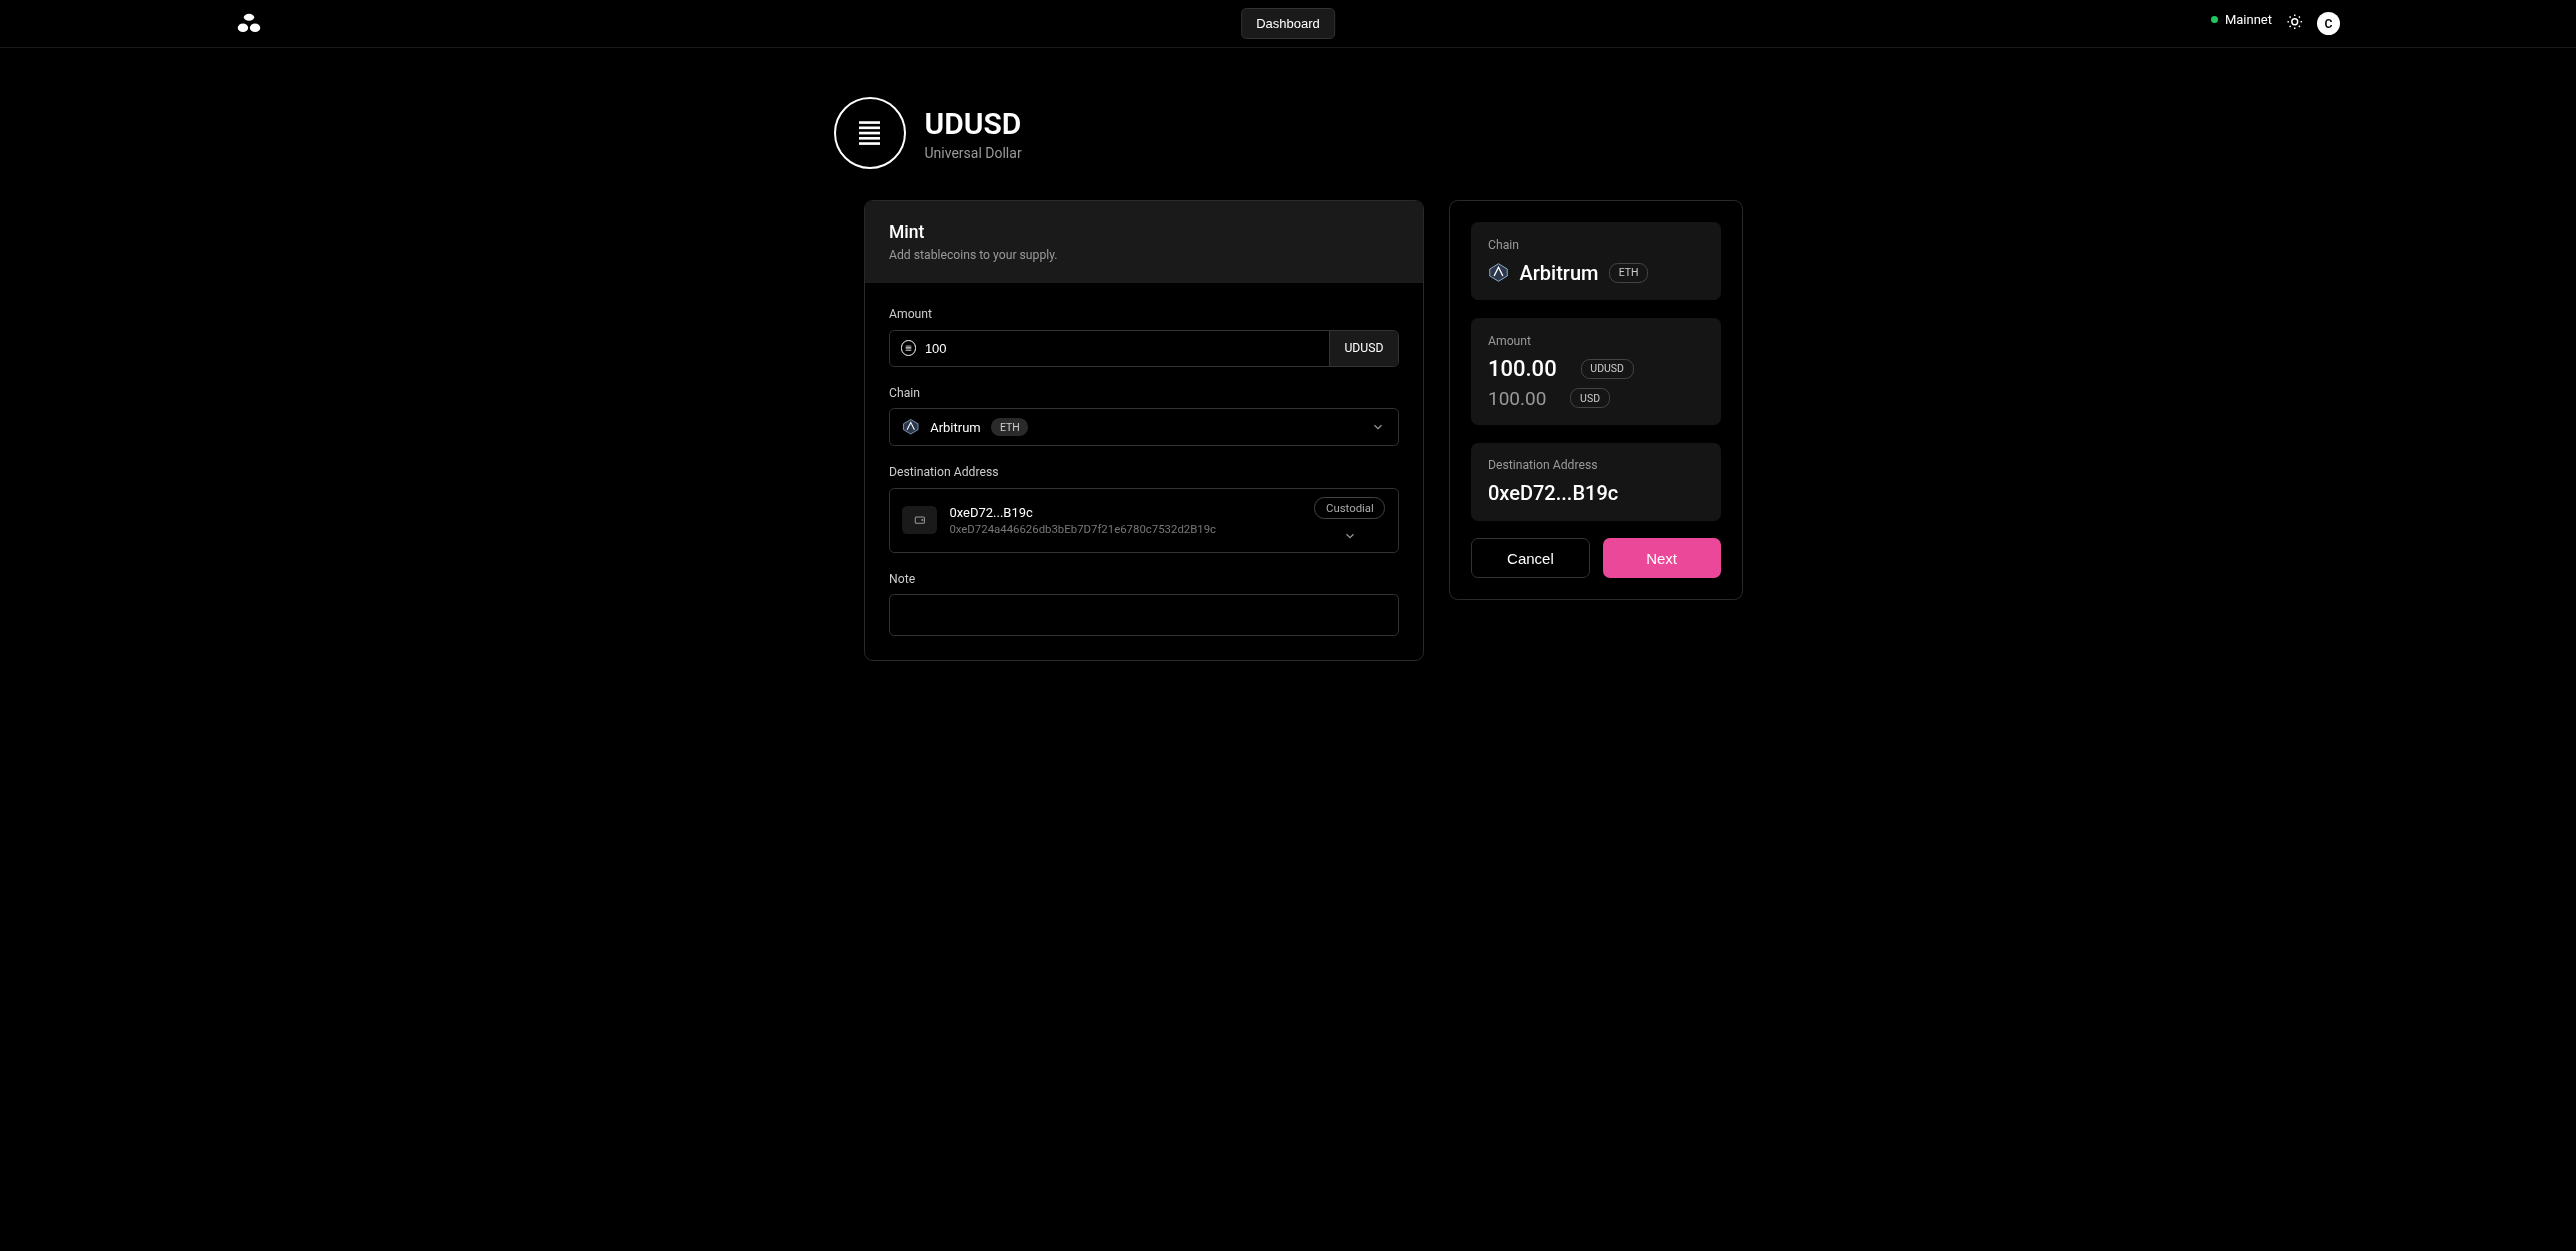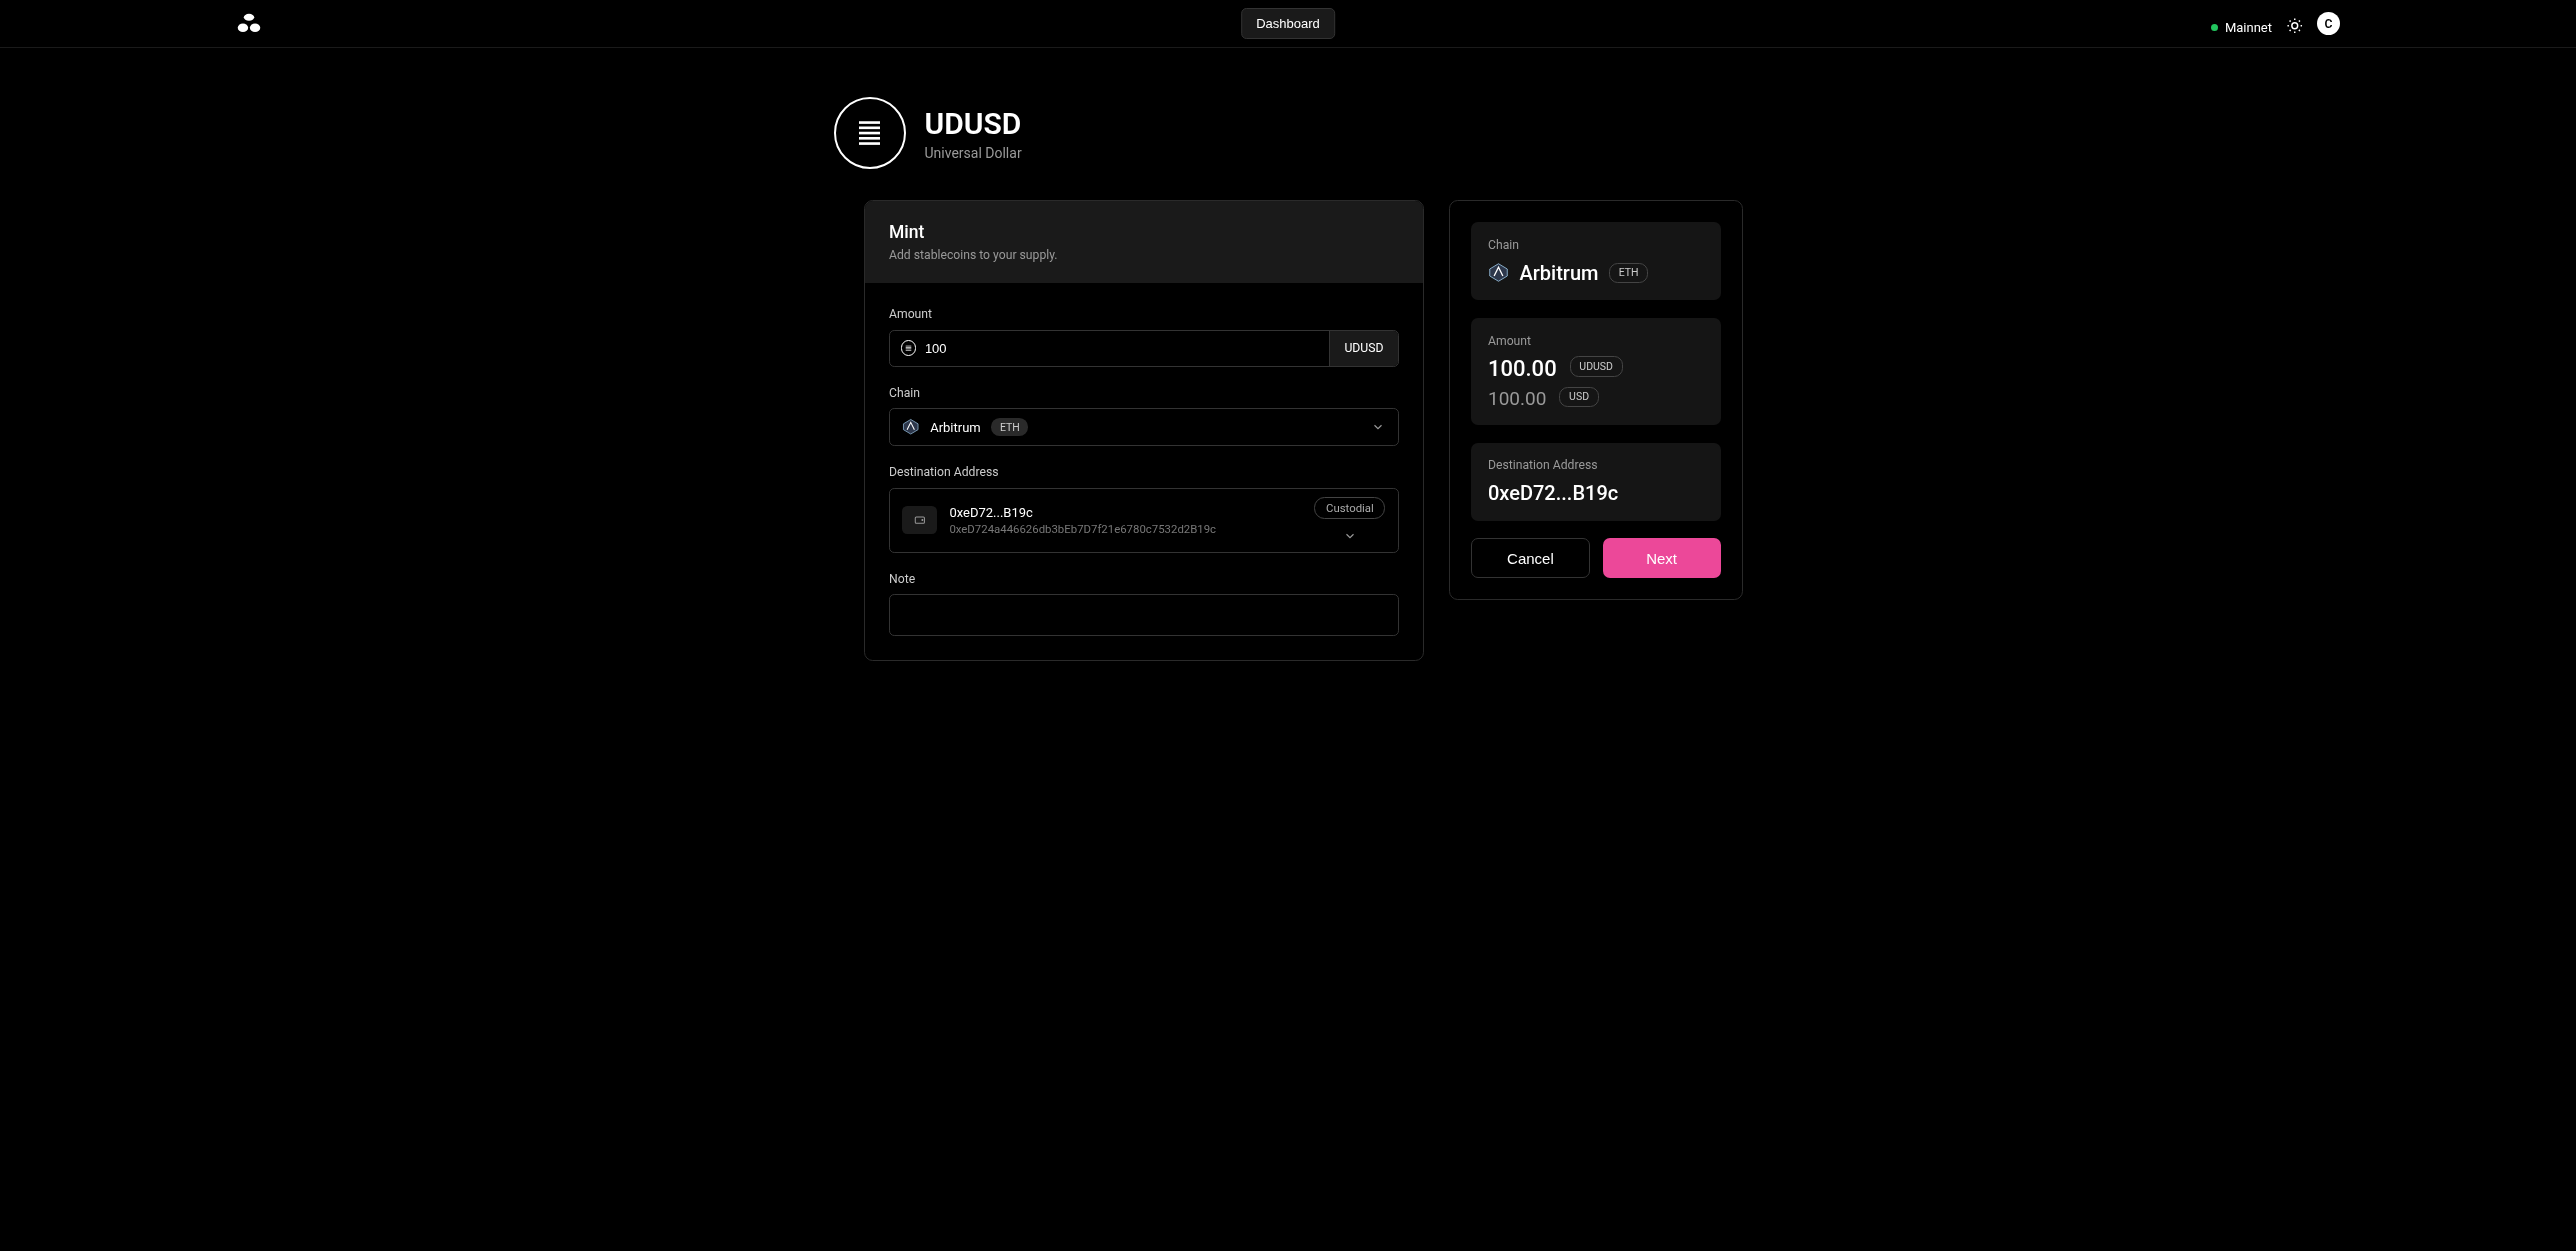--- a/index.html
+++ b/index.html
@@ -41,21 +41,21 @@
       border: 0.9px solid #333;
       color: #fff;
       padding: 7px 14px;
       border-radius: 5.2px;
       font-size: 13px;
       cursor: pointer;
     }
     
     .header-right {
       display: flex;
-      align-items: flex-end;
+      align-items: flex-start;
       gap: 13px;
     }
     
     .network-status {
       display: flex;
       align-items: center;
       gap: 7px;
     }
     
     .status-dot {
@@ -358,22 +358,22 @@
       gap: 10.5px;
     }
     
     .summary-chain-name {
       font-size: 20px;
       font-weight: 500;
     }
     
     .summary-amount-row {
       display: flex;
-      align-items: flex-start;
-      gap: 13px;
+      align-items: center;
+      gap: 24px;
       margin-bottom: 5.2px;
     }
     
     .summary-amount-value {
       font-size: 22px;
       font-weight: 500;
     }
     
     .summary-amount-secondary {
       font-size: 19px;

